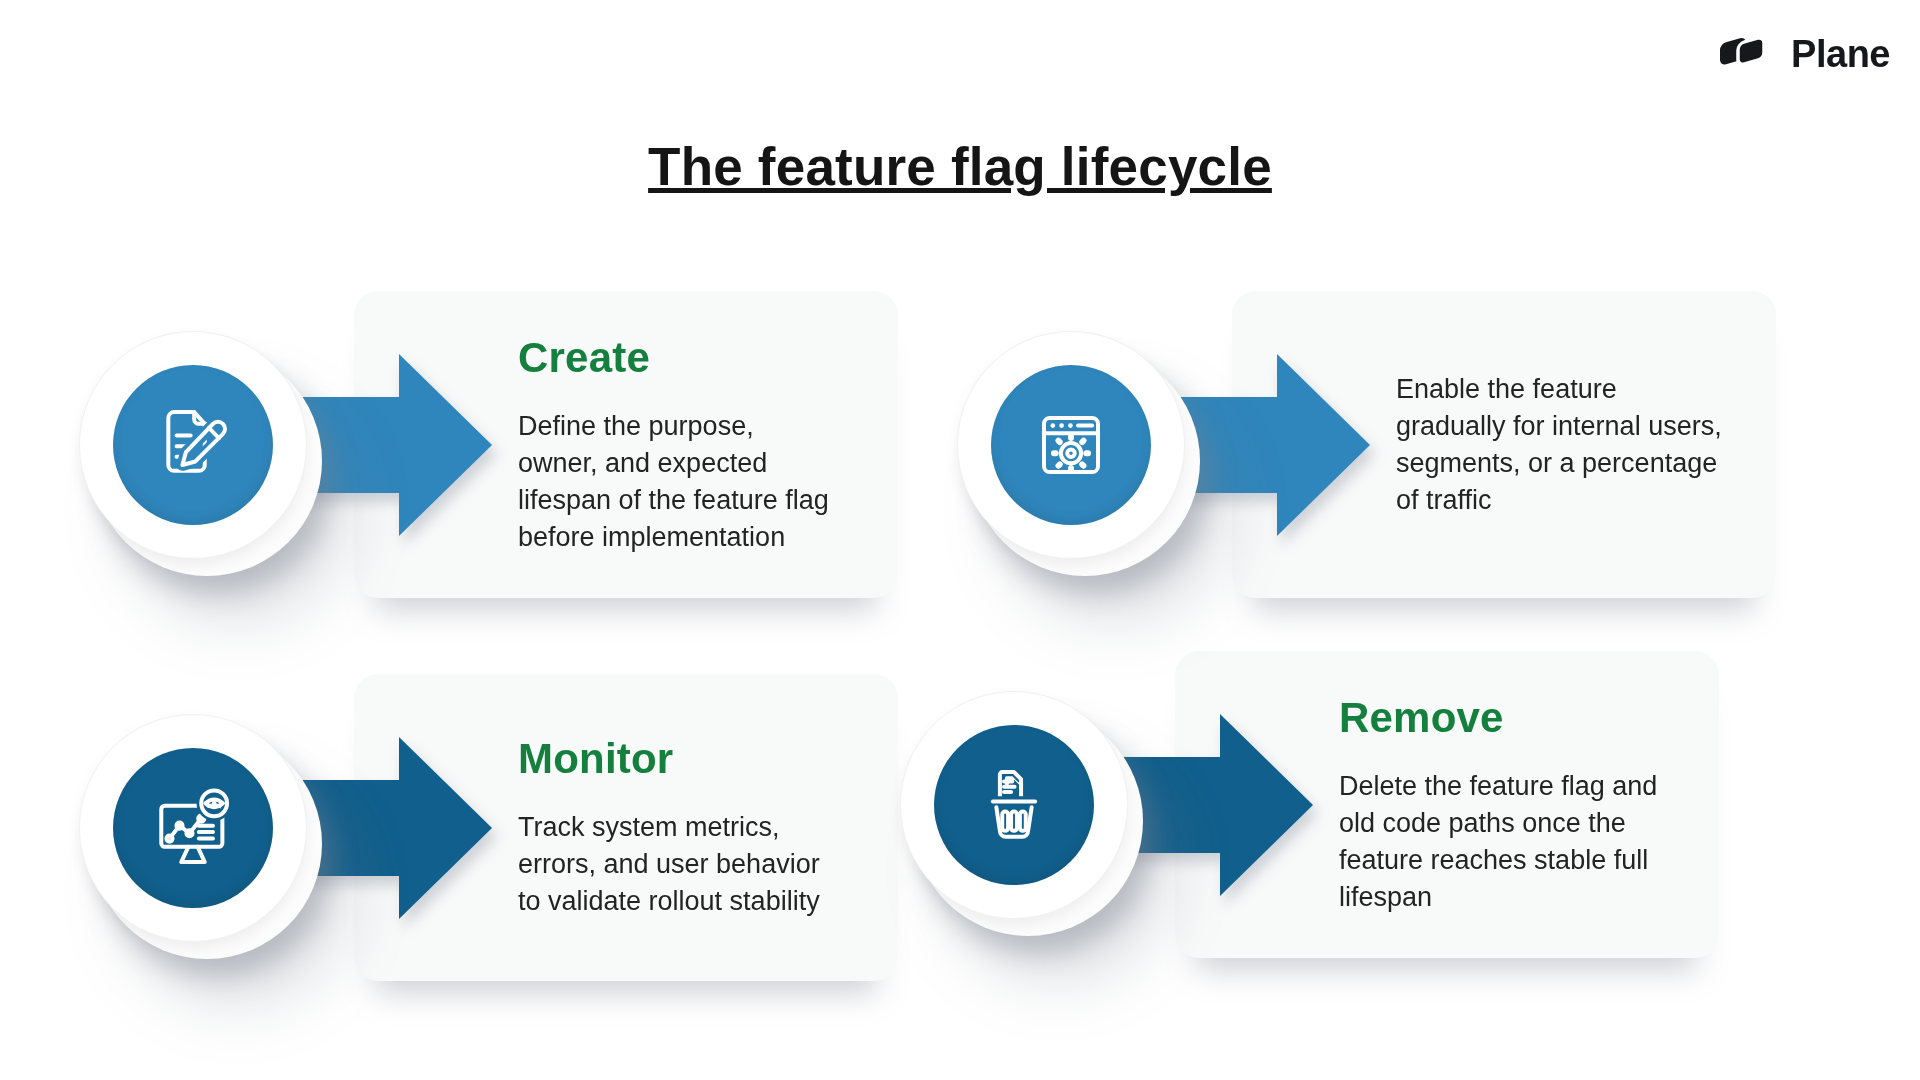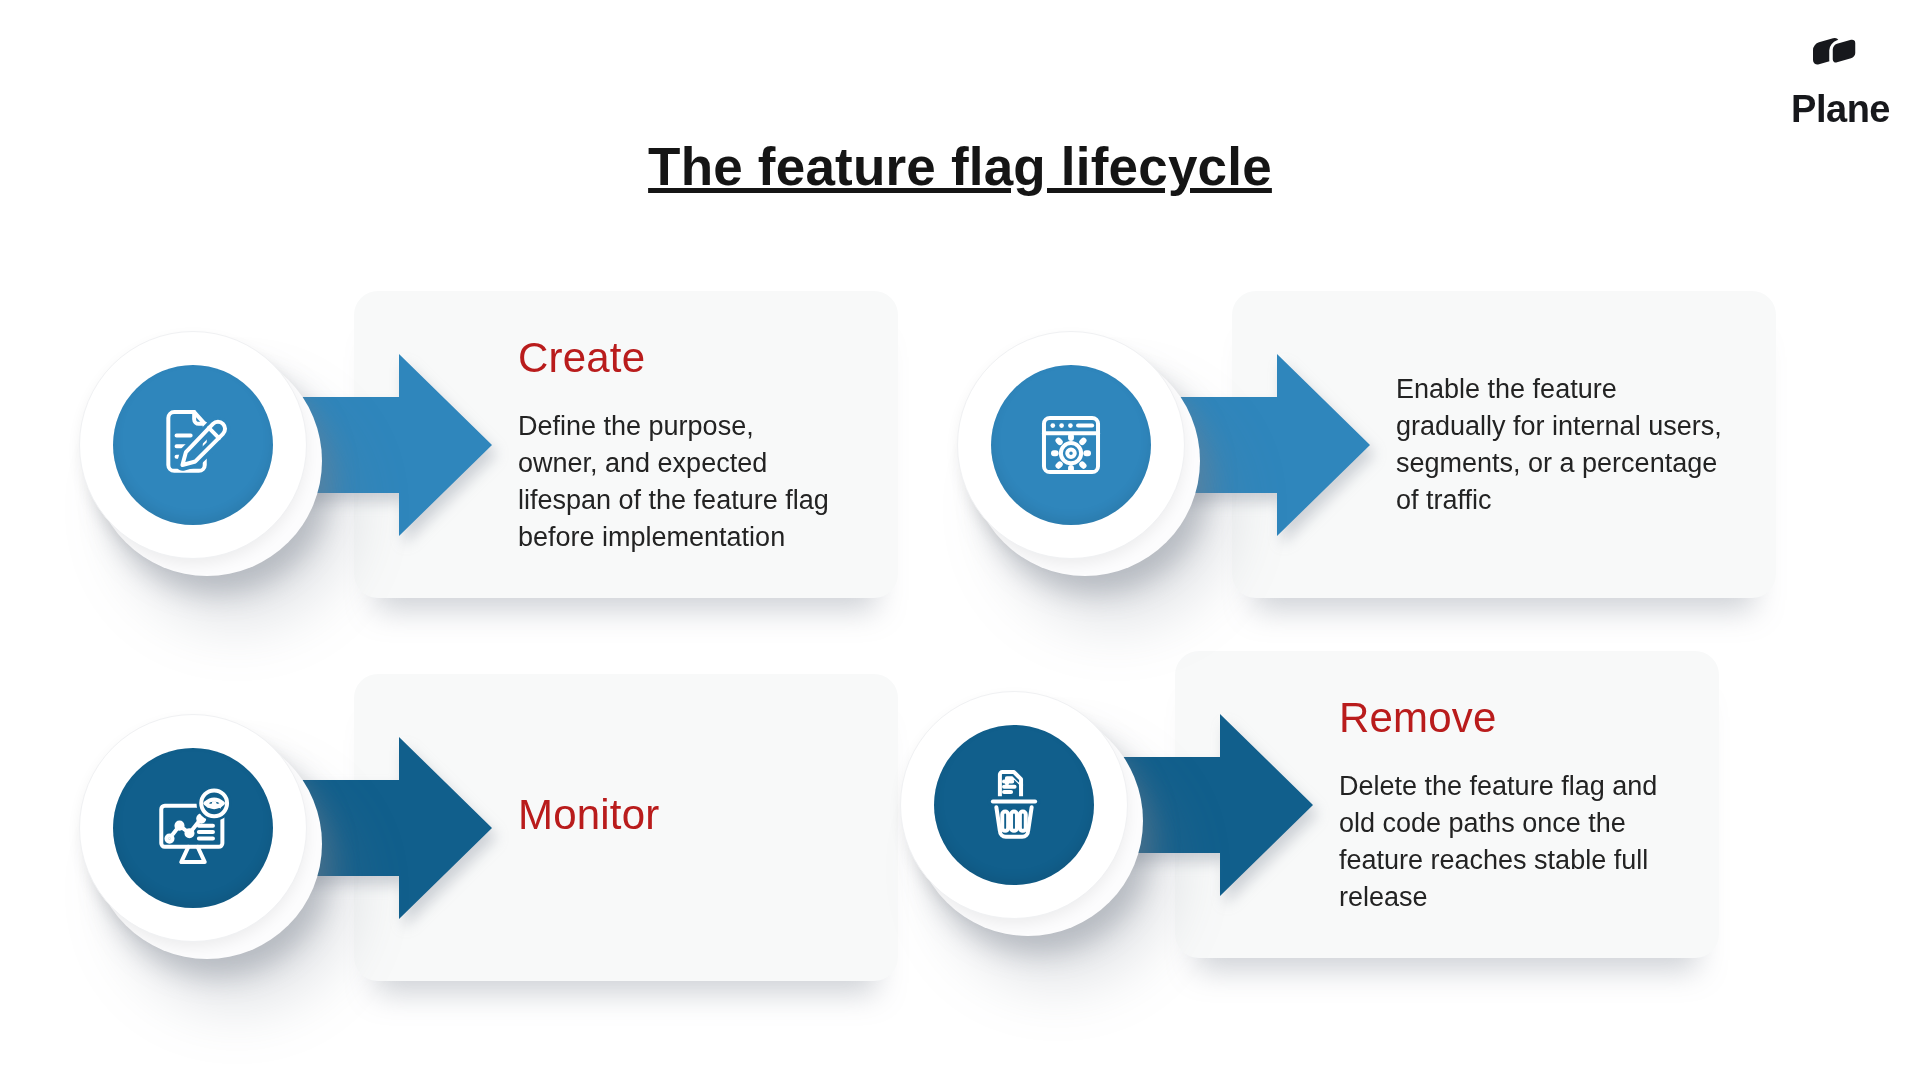--- a/index.html
+++ b/index.html
@@ -9,41 +9,41 @@
     --text-dark:#1A1A1A;
     --body-text:#232323;
     --page-bg:#FFFFFF;
   }
   *{margin:0;padding:0;box-sizing:border-box;}
   html,body{width:1920px;height:1080px;background:var(--page-bg);
     font-family:"Liberation Sans","DejaVu Sans",sans-serif;overflow:hidden;}
   .canvas{position:relative;width:1920px;height:1080px;background:var(--page-bg);}
 
   
-  .logo{position:absolute;top:32px;right:30px;display:flex;align-items:center;gap:12px;flex-direction:column;}
+  .logo{position:absolute;top:32px;right:30px;display:flex;align-items:center;gap:12px;}
   .logo-mark{display:block;}
   .logo-text{font-size:38px;font-weight:700;color:#17181C;letter-spacing:-0.5px;}
 
   
   .page-title{position:absolute;top:136px;left:0;width:100%;text-align:center;
     font-size:53px;font-weight:600;color:#151515;letter-spacing:0.2px;text-decoration:underline;}
 
   
   .step{position:absolute;width:824px;height:380px;}
   .step.pos-0{left:79px;top:255px;}
   .step.pos-1{left:957px;top:255px;}
   .step.pos-2{left:79px;top:638px;}
   .step.pos-3{left:900px;top:615px;}
 
   .card{position:absolute;left:275px;top:36px;width:544px;height:307px;
     background:var(--card-bg);border-radius:24px;z-index:1;
     box-shadow:0 34px 30px -22px rgba(125,135,148,0.38);
     display:flex;flex-direction:column;justify-content:center;
     padding-left:164px;padding-right:30px;}
-  .card-title{font-size:42px;font-weight:400;color:#b91c1c;margin-bottom:26px;letter-spacing:0.2px;}
+  .card-title{font-size:42px;font-weight:700;color:#15803d;margin-bottom:26px;letter-spacing:0.2px;}
   .card-body{font-size:27px;line-height:37px;color:var(--body-text);white-space:pre-line;}
 
   .arrow{position:absolute;left:214px;top:95px;z-index:2;
     filter:drop-shadow(5px 9px 7px rgba(110,120,135,0.30));}
   .step.light .arrow{color:var(--light-blue);}
   .step.dark  .arrow{color:var(--dark-blue);}
 
   .disc-wrap{position:absolute;left:0;top:76px;width:228px;height:228px;z-index:3;}
   .disc-back{position:absolute;left:13px;top:15px;width:230px;height:230px;border-radius:50%;
     background:#FCFCFD;
@@ -146,20 +146,23 @@
             </g>
           </svg>
         </div>
       </div>
     </div>
   </section>
 
   <section class="step pos-2 dark">
     <div class="card">
       <h2 class="card-title">Monitor</h2>
+      <p class="card-body">Track system metrics,
+errors, and user behavior
+to validate rollout stability</p>
     </div>
     <svg class="arrow" width="200" height="190" viewBox="0 0 200 190">
       <polygon points="0,47 106,47 106,4 199,95 106,186 106,143 0,143" fill="currentColor"></polygon>
     </svg>
     <div class="disc-wrap">
       <div class="disc-back"></div>
       <div class="disc">
         <div class="badge">
           <svg width="94" height="94" viewBox="0 0 80 80">
             <rect class="ic" x="13" y="21" width="52" height="35" rx="3"></rect>
@@ -180,21 +183,21 @@
       </div>
     </div>
   </section>
 
   <section class="step pos-3 dark">
     <div class="card">
       <h2 class="card-title">Remove</h2>
       <p class="card-body">Delete the feature flag and
 old code paths once the
 feature reaches stable full
-release</p>
+lifespan</p>
     </div>
     <svg class="arrow" width="200" height="190" viewBox="0 0 200 190">
       <polygon points="0,47 106,47 106,4 199,95 106,186 106,143 0,143" fill="currentColor"></polygon>
     </svg>
     <div class="disc-wrap">
       <div class="disc-back"></div>
       <div class="disc">
         <div class="badge">
           <svg width="94" height="94" viewBox="0 0 80 80">
             <path class="halo" stroke-width="7" d="M46,32 V22 l-5,-5 h-4"></path>

